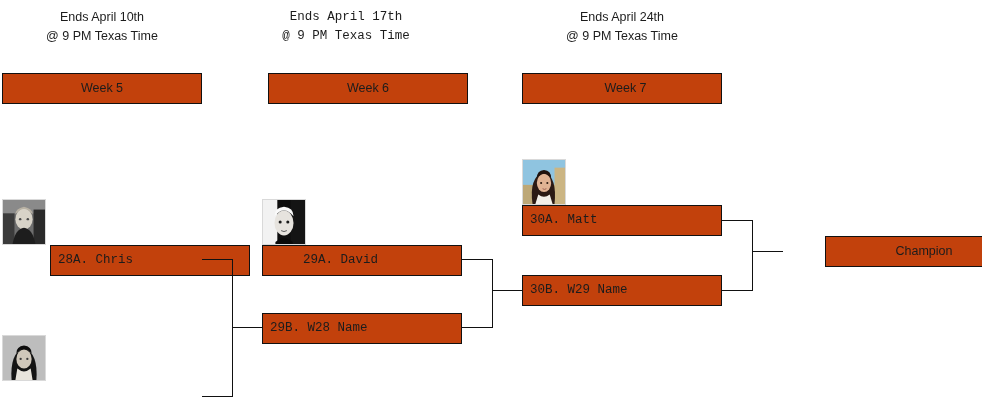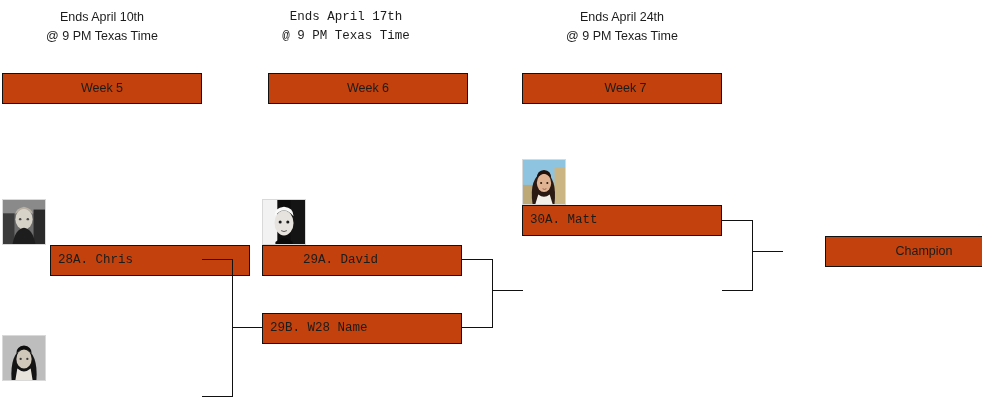--- a/index.html
+++ b/index.html
@@ -142,20 +142,21 @@
       <ellipse cx="22" cy="24" rx="7.5" ry="9.5" fill="#e0b393"></ellipse>
       <path d="M14.5 19 Q22 10 29.5 19 Q29.5 11 22 10.5 Q14.5 11 14.5 19Z" fill="#1f120d"></path>
       <path d="M16 36 Q22 41 28 36 L31 46 L13 46Z" fill="#f2efe8"></path>
       <circle cx="19" cy="24" r="1.1" fill="#2a1a10"></circle>
       <circle cx="25.5" cy="24" r="1.1" fill="#2a1a10"></circle>
       <path d="M20.5 30 Q22.5 31.5 24.5 30" stroke="#9b5f51" stroke-width="1" fill="none"></path>
     </svg>
   </div>
   <div class="box left" style="left:522px;top:205px;width:200px;">30A. Matt</div>
 
+  <div class="box left" style="left:522px;top:275px;width:200px;">30B. W29 Name</div>
 
   <div class="h-line" style="left:722px;top:220px;width:31px;"></div>
   <div class="h-line" style="left:722px;top:290px;width:31px;"></div>
   <div class="v-line" style="left:752px;top:220px;height:71px;"></div>
   <div class="h-line" style="left:752px;top:251px;width:31px;"></div>
 
   <div class="box center" style="left:825px;top:236px;width:198px;">Champion</div>
 
 </div>
 

